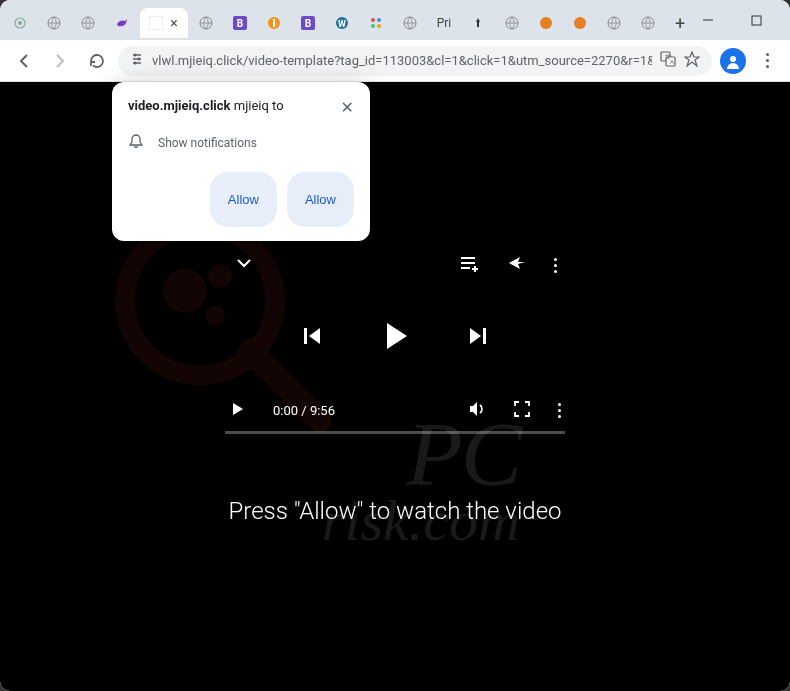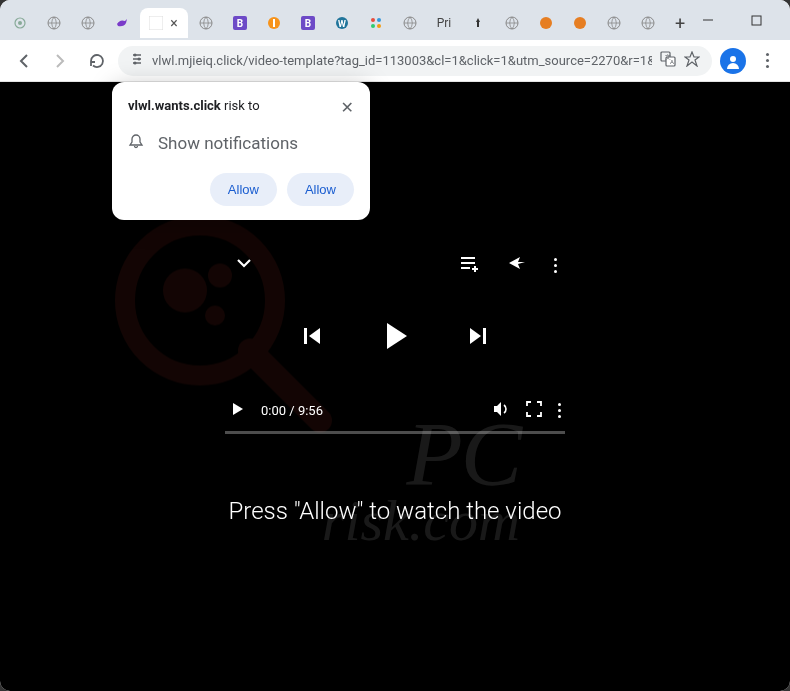--- a/index.html
+++ b/index.html
@@ -213,21 +213,21 @@
     .player-main {
       display: flex;
       justify-content: center;
       align-items: center;
       gap: 50px;
       padding: 18px 0;
     }
     .player-bottom {
       display: flex;
       align-items: center;
-      gap: 16px;
+      gap: 28px;
       padding: 22px 4px 6px;
       font-size: 13px;
     }
     .progress {
       height: 3px;
       background: rgba(255,255,255,0.3);
       width: 100%;
       margin-top: 4px;
     }
     .prompt-text {
@@ -264,30 +264,30 @@
       cursor: pointer;
       color: #5f6368;
       font-size: 16px;
     }
     .notif-body {
       display: flex;
       align-items: center;
       gap: 14px;
       margin-top: 16px;
       color: #5f6368;
-      font-size: 17px;
+      font-size: 12px;
     }
     .notif-actions {
       display: flex;
       justify-content: flex-end;
       gap: 10px;
       margin-top: 20px;
     }
     .notif-btn {
-      padding: 9px 18px;
+      padding: 20px 18px;
       border-radius: 18px;
       background: #e8eef9;
       color: #1a5dd0;
       font-size: 13px;
       font-weight: 500;
       border: none;
       cursor: pointer;
       text-align: center;
     }
     .spacer { flex: 1; }
@@ -595,21 +595,21 @@
           </span>
       </div>
       <div class="progress"></div>
     </div>
 
     <div class="prompt-text">Press "Allow" to watch the video</div>
   </div>
 
   <div class="notif-popup">
     <div class="notif-header">
-      <div class="notif-title"><b>vlwl.wants.click</b><span> risk to</span></div>
+      <div class="notif-title"><b>video.mjieiq.click</b><span> mjieiq to</span></div>
       <div class="notif-close">✕</div>
     </div>
     <div class="notif-body">
       <span><svg width="16" height="16" viewBox="0 0 16 16">
             <path d="M8 2 a4 4 0 0 1 4 4 v3 l2 3 H2 l2-3 V6 a4 4 0 0 1 4-4 Z" fill="none" stroke="#5f6368" stroke-width="1.3"></path>
             <path d="M6.5 13 a1.5 1.5 0 0 0 3 0" fill="none" stroke="#5f6368" stroke-width="1.3"></path>
           </svg></span>
       <span>Show notifications</span>
     </div>
     <div class="notif-actions">

